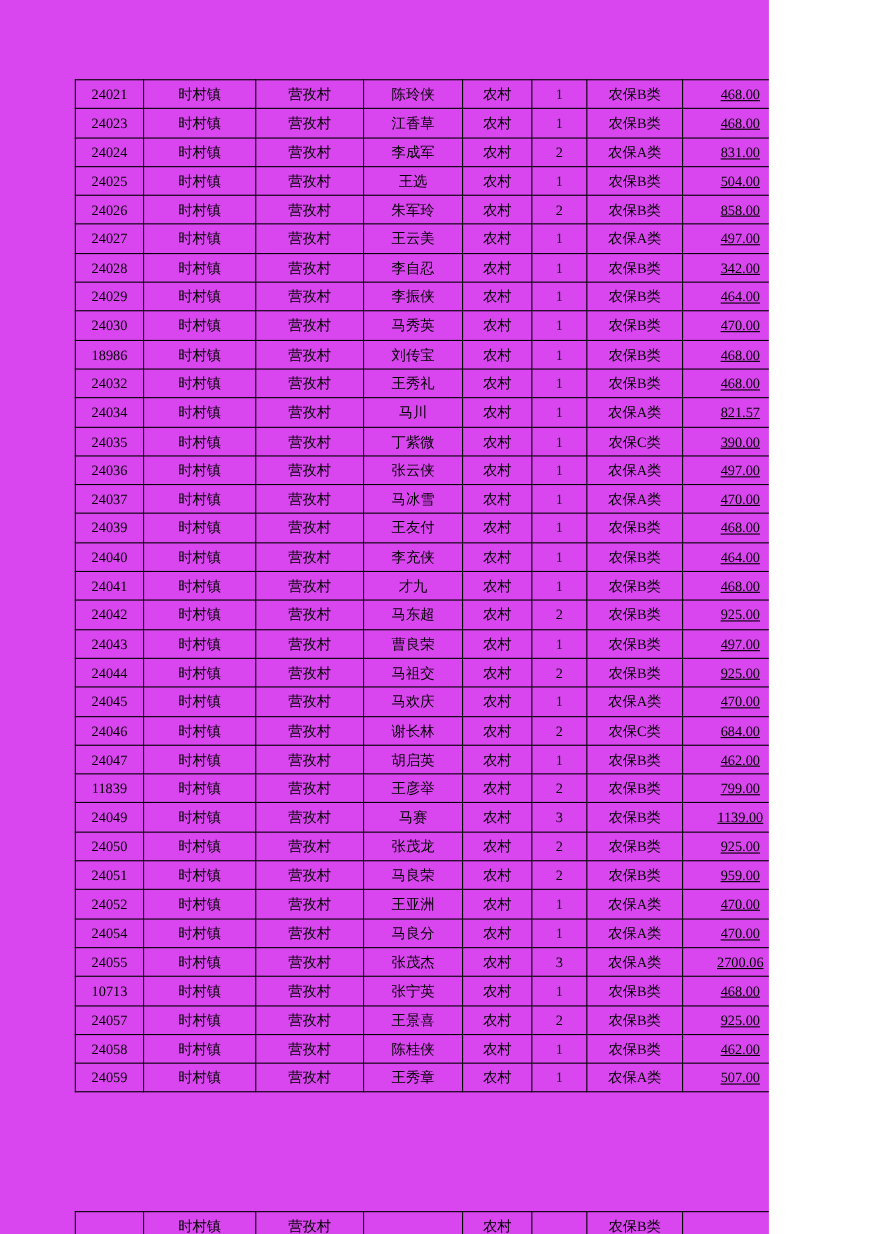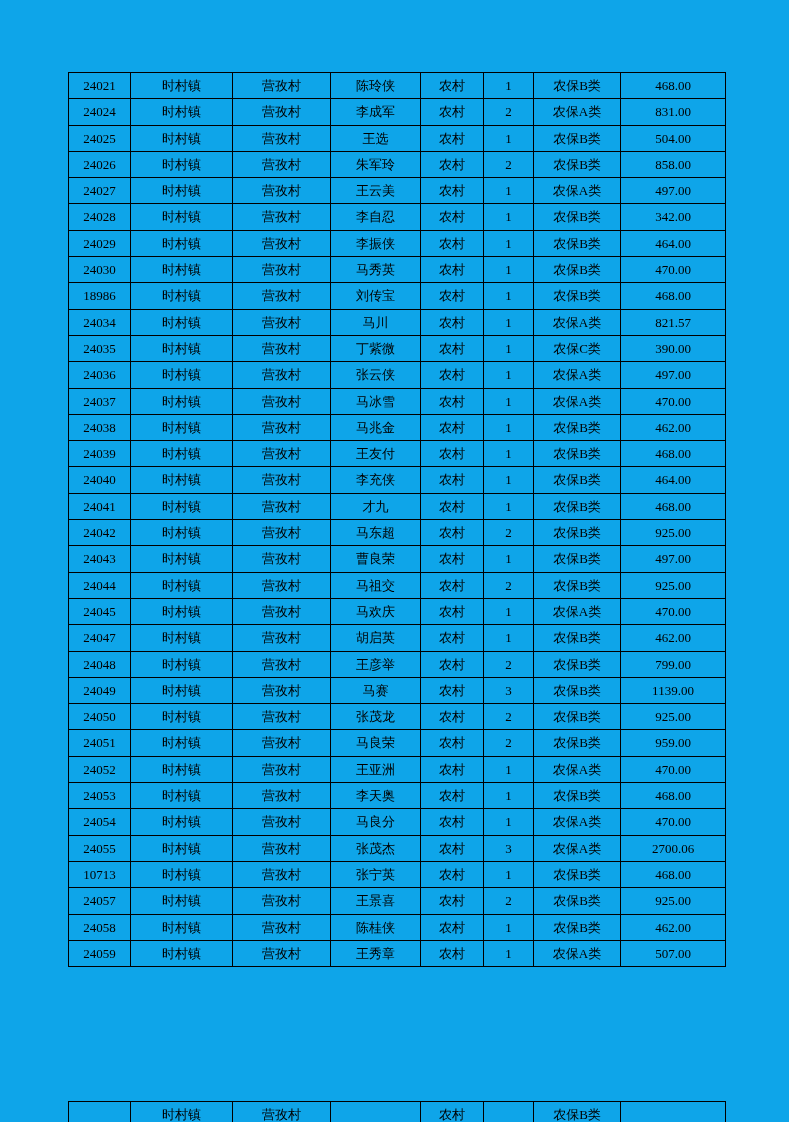--- a/index.html
+++ b/index.html
@@ -8,22 +8,22 @@
     height: 1122px;
     background: #ffffff;
     overflow: hidden;
     position: relative;
     font-family: "Liberation Serif", "DejaVu Serif", serif;
     color: #000000;
   }
   .page {
     position: absolute;
     left: 0; top: 0;
-    width: 789px; height: 1122px;
-    background: #0ea5e9;
+    width: 699px; height: 1122px;
+    background: #d946ef;
     overflow: hidden;
   }
   table.grid {
     position: absolute;
     left: 68px;
     border-collapse: collapse;
     table-layout: fixed;
     width: 657px;
   }
   table.grid.main { top: 72px; }
@@ -35,20 +35,21 @@
     vertical-align: middle;
     padding: 0;
     height: 25.3px;
     line-height: 25.3px;
     overflow: hidden;
     white-space: nowrap;
   }
   td.c-amount {
     text-align: right;
     padding-right: 33px;
+    text-decoration: underline;
   }
 </style>
 </head>
 <body>
 
 <div class="page">
 
   <table class="grid main">
     <colgroup>
       <col style="width:62px">
@@ -65,20 +66,30 @@
     <td class="c-id">24021</td>
     <td class="c-town">时村镇</td>
     <td class="c-village">营孜村</td>
     <td class="c-name">陈玲侠</td>
     <td class="c-type">农村</td>
     <td class="c-count">1</td>
     <td class="c-category">农保B类</td>
     <td class="c-amount">468.00</td>
   </tr>
         <tr>
+    <td class="c-id">24023</td>
+    <td class="c-town">时村镇</td>
+    <td class="c-village">营孜村</td>
+    <td class="c-name">江香草</td>
+    <td class="c-type">农村</td>
+    <td class="c-count">1</td>
+    <td class="c-category">农保B类</td>
+    <td class="c-amount">468.00</td>
+  </tr>
+        <tr>
     <td class="c-id">24024</td>
     <td class="c-town">时村镇</td>
     <td class="c-village">营孜村</td>
     <td class="c-name">李成军</td>
     <td class="c-type">农村</td>
     <td class="c-count">2</td>
     <td class="c-category">农保A类</td>
     <td class="c-amount">831.00</td>
   </tr>
         <tr>
@@ -139,20 +150,30 @@
     <td class="c-type">农村</td>
     <td class="c-count">1</td>
     <td class="c-category">农保B类</td>
     <td class="c-amount">470.00</td>
   </tr>
         <tr>
     <td class="c-id">18986</td>
     <td class="c-town">时村镇</td>
     <td class="c-village">营孜村</td>
     <td class="c-name">刘传宝</td>
+    <td class="c-type">农村</td>
+    <td class="c-count">1</td>
+    <td class="c-category">农保B类</td>
+    <td class="c-amount">468.00</td>
+  </tr>
+        <tr>
+    <td class="c-id">24032</td>
+    <td class="c-town">时村镇</td>
+    <td class="c-village">营孜村</td>
+    <td class="c-name">王秀礼</td>
     <td class="c-type">农村</td>
     <td class="c-count">1</td>
     <td class="c-category">农保B类</td>
     <td class="c-amount">468.00</td>
   </tr>
         <tr>
     <td class="c-id">24034</td>
     <td class="c-town">时村镇</td>
     <td class="c-village">营孜村</td>
     <td class="c-name">马川</td>
@@ -185,168 +206,158 @@
     <td class="c-id">24037</td>
     <td class="c-town">时村镇</td>
     <td class="c-village">营孜村</td>
     <td class="c-name">马冰雪</td>
     <td class="c-type">农村</td>
     <td class="c-count">1</td>
     <td class="c-category">农保A类</td>
     <td class="c-amount">470.00</td>
   </tr>
         <tr>
-    <td class="c-id">24038</td>
-    <td class="c-town">时村镇</td>
-    <td class="c-village">营孜村</td>
-    <td class="c-name">马兆金</td>
+    <td class="c-id">24039</td>
+    <td class="c-town">时村镇</td>
+    <td class="c-village">营孜村</td>
+    <td class="c-name">王友付</td>
+    <td class="c-type">农村</td>
+    <td class="c-count">1</td>
+    <td class="c-category">农保B类</td>
+    <td class="c-amount">468.00</td>
+  </tr>
+        <tr>
+    <td class="c-id">24040</td>
+    <td class="c-town">时村镇</td>
+    <td class="c-village">营孜村</td>
+    <td class="c-name">李充侠</td>
+    <td class="c-type">农村</td>
+    <td class="c-count">1</td>
+    <td class="c-category">农保B类</td>
+    <td class="c-amount">464.00</td>
+  </tr>
+        <tr>
+    <td class="c-id">24041</td>
+    <td class="c-town">时村镇</td>
+    <td class="c-village">营孜村</td>
+    <td class="c-name">才九</td>
+    <td class="c-type">农村</td>
+    <td class="c-count">1</td>
+    <td class="c-category">农保B类</td>
+    <td class="c-amount">468.00</td>
+  </tr>
+        <tr>
+    <td class="c-id">24042</td>
+    <td class="c-town">时村镇</td>
+    <td class="c-village">营孜村</td>
+    <td class="c-name">马东超</td>
+    <td class="c-type">农村</td>
+    <td class="c-count">2</td>
+    <td class="c-category">农保B类</td>
+    <td class="c-amount">925.00</td>
+  </tr>
+        <tr>
+    <td class="c-id">24043</td>
+    <td class="c-town">时村镇</td>
+    <td class="c-village">营孜村</td>
+    <td class="c-name">曹良荣</td>
+    <td class="c-type">农村</td>
+    <td class="c-count">1</td>
+    <td class="c-category">农保B类</td>
+    <td class="c-amount">497.00</td>
+  </tr>
+        <tr>
+    <td class="c-id">24044</td>
+    <td class="c-town">时村镇</td>
+    <td class="c-village">营孜村</td>
+    <td class="c-name">马祖交</td>
+    <td class="c-type">农村</td>
+    <td class="c-count">2</td>
+    <td class="c-category">农保B类</td>
+    <td class="c-amount">925.00</td>
+  </tr>
+        <tr>
+    <td class="c-id">24045</td>
+    <td class="c-town">时村镇</td>
+    <td class="c-village">营孜村</td>
+    <td class="c-name">马欢庆</td>
+    <td class="c-type">农村</td>
+    <td class="c-count">1</td>
+    <td class="c-category">农保A类</td>
+    <td class="c-amount">470.00</td>
+  </tr>
+        <tr>
+    <td class="c-id">24046</td>
+    <td class="c-town">时村镇</td>
+    <td class="c-village">营孜村</td>
+    <td class="c-name">谢长林</td>
+    <td class="c-type">农村</td>
+    <td class="c-count">2</td>
+    <td class="c-category">农保C类</td>
+    <td class="c-amount">684.00</td>
+  </tr>
+        <tr>
+    <td class="c-id">24047</td>
+    <td class="c-town">时村镇</td>
+    <td class="c-village">营孜村</td>
+    <td class="c-name">胡启英</td>
     <td class="c-type">农村</td>
     <td class="c-count">1</td>
     <td class="c-category">农保B类</td>
     <td class="c-amount">462.00</td>
   </tr>
         <tr>
-    <td class="c-id">24039</td>
-    <td class="c-town">时村镇</td>
-    <td class="c-village">营孜村</td>
-    <td class="c-name">王友付</td>
-    <td class="c-type">农村</td>
-    <td class="c-count">1</td>
-    <td class="c-category">农保B类</td>
-    <td class="c-amount">468.00</td>
-  </tr>
-        <tr>
-    <td class="c-id">24040</td>
-    <td class="c-town">时村镇</td>
-    <td class="c-village">营孜村</td>
-    <td class="c-name">李充侠</td>
-    <td class="c-type">农村</td>
-    <td class="c-count">1</td>
-    <td class="c-category">农保B类</td>
-    <td class="c-amount">464.00</td>
-  </tr>
-        <tr>
-    <td class="c-id">24041</td>
-    <td class="c-town">时村镇</td>
-    <td class="c-village">营孜村</td>
-    <td class="c-name">才九</td>
-    <td class="c-type">农村</td>
-    <td class="c-count">1</td>
-    <td class="c-category">农保B类</td>
-    <td class="c-amount">468.00</td>
-  </tr>
-        <tr>
-    <td class="c-id">24042</td>
-    <td class="c-town">时村镇</td>
-    <td class="c-village">营孜村</td>
-    <td class="c-name">马东超</td>
+    <td class="c-id">11839</td>
+    <td class="c-town">时村镇</td>
+    <td class="c-village">营孜村</td>
+    <td class="c-name">王彦举</td>
+    <td class="c-type">农村</td>
+    <td class="c-count">2</td>
+    <td class="c-category">农保B类</td>
+    <td class="c-amount">799.00</td>
+  </tr>
+        <tr>
+    <td class="c-id">24049</td>
+    <td class="c-town">时村镇</td>
+    <td class="c-village">营孜村</td>
+    <td class="c-name">马赛</td>
+    <td class="c-type">农村</td>
+    <td class="c-count">3</td>
+    <td class="c-category">农保B类</td>
+    <td class="c-amount">1139.00</td>
+  </tr>
+        <tr>
+    <td class="c-id">24050</td>
+    <td class="c-town">时村镇</td>
+    <td class="c-village">营孜村</td>
+    <td class="c-name">张茂龙</td>
     <td class="c-type">农村</td>
     <td class="c-count">2</td>
     <td class="c-category">农保B类</td>
     <td class="c-amount">925.00</td>
   </tr>
         <tr>
-    <td class="c-id">24043</td>
-    <td class="c-town">时村镇</td>
-    <td class="c-village">营孜村</td>
-    <td class="c-name">曹良荣</td>
-    <td class="c-type">农村</td>
-    <td class="c-count">1</td>
-    <td class="c-category">农保B类</td>
-    <td class="c-amount">497.00</td>
-  </tr>
-        <tr>
-    <td class="c-id">24044</td>
-    <td class="c-town">时村镇</td>
-    <td class="c-village">营孜村</td>
-    <td class="c-name">马祖交</td>
-    <td class="c-type">农村</td>
-    <td class="c-count">2</td>
-    <td class="c-category">农保B类</td>
-    <td class="c-amount">925.00</td>
-  </tr>
-        <tr>
-    <td class="c-id">24045</td>
-    <td class="c-town">时村镇</td>
-    <td class="c-village">营孜村</td>
-    <td class="c-name">马欢庆</td>
+    <td class="c-id">24051</td>
+    <td class="c-town">时村镇</td>
+    <td class="c-village">营孜村</td>
+    <td class="c-name">马良荣</td>
+    <td class="c-type">农村</td>
+    <td class="c-count">2</td>
+    <td class="c-category">农保B类</td>
+    <td class="c-amount">959.00</td>
+  </tr>
+        <tr>
+    <td class="c-id">24052</td>
+    <td class="c-town">时村镇</td>
+    <td class="c-village">营孜村</td>
+    <td class="c-name">王亚洲</td>
     <td class="c-type">农村</td>
     <td class="c-count">1</td>
     <td class="c-category">农保A类</td>
     <td class="c-amount">470.00</td>
-  </tr>
-        <tr>
-    <td class="c-id">24047</td>
-    <td class="c-town">时村镇</td>
-    <td class="c-village">营孜村</td>
-    <td class="c-name">胡启英</td>
-    <td class="c-type">农村</td>
-    <td class="c-count">1</td>
-    <td class="c-category">农保B类</td>
-    <td class="c-amount">462.00</td>
-  </tr>
-        <tr>
-    <td class="c-id">24048</td>
-    <td class="c-town">时村镇</td>
-    <td class="c-village">营孜村</td>
-    <td class="c-name">王彦举</td>
-    <td class="c-type">农村</td>
-    <td class="c-count">2</td>
-    <td class="c-category">农保B类</td>
-    <td class="c-amount">799.00</td>
-  </tr>
-        <tr>
-    <td class="c-id">24049</td>
-    <td class="c-town">时村镇</td>
-    <td class="c-village">营孜村</td>
-    <td class="c-name">马赛</td>
-    <td class="c-type">农村</td>
-    <td class="c-count">3</td>
-    <td class="c-category">农保B类</td>
-    <td class="c-amount">1139.00</td>
-  </tr>
-        <tr>
-    <td class="c-id">24050</td>
-    <td class="c-town">时村镇</td>
-    <td class="c-village">营孜村</td>
-    <td class="c-name">张茂龙</td>
-    <td class="c-type">农村</td>
-    <td class="c-count">2</td>
-    <td class="c-category">农保B类</td>
-    <td class="c-amount">925.00</td>
-  </tr>
-        <tr>
-    <td class="c-id">24051</td>
-    <td class="c-town">时村镇</td>
-    <td class="c-village">营孜村</td>
-    <td class="c-name">马良荣</td>
-    <td class="c-type">农村</td>
-    <td class="c-count">2</td>
-    <td class="c-category">农保B类</td>
-    <td class="c-amount">959.00</td>
-  </tr>
-        <tr>
-    <td class="c-id">24052</td>
-    <td class="c-town">时村镇</td>
-    <td class="c-village">营孜村</td>
-    <td class="c-name">王亚洲</td>
-    <td class="c-type">农村</td>
-    <td class="c-count">1</td>
-    <td class="c-category">农保A类</td>
-    <td class="c-amount">470.00</td>
-  </tr>
-        <tr>
-    <td class="c-id">24053</td>
-    <td class="c-town">时村镇</td>
-    <td class="c-village">营孜村</td>
-    <td class="c-name">李天奥</td>
-    <td class="c-type">农村</td>
-    <td class="c-count">1</td>
-    <td class="c-category">农保B类</td>
-    <td class="c-amount">468.00</td>
   </tr>
         <tr>
     <td class="c-id">24054</td>
     <td class="c-town">时村镇</td>
     <td class="c-village">营孜村</td>
     <td class="c-name">马良分</td>
     <td class="c-type">农村</td>
     <td class="c-count">1</td>
     <td class="c-category">农保A类</td>
     <td class="c-amount">470.00</td>

